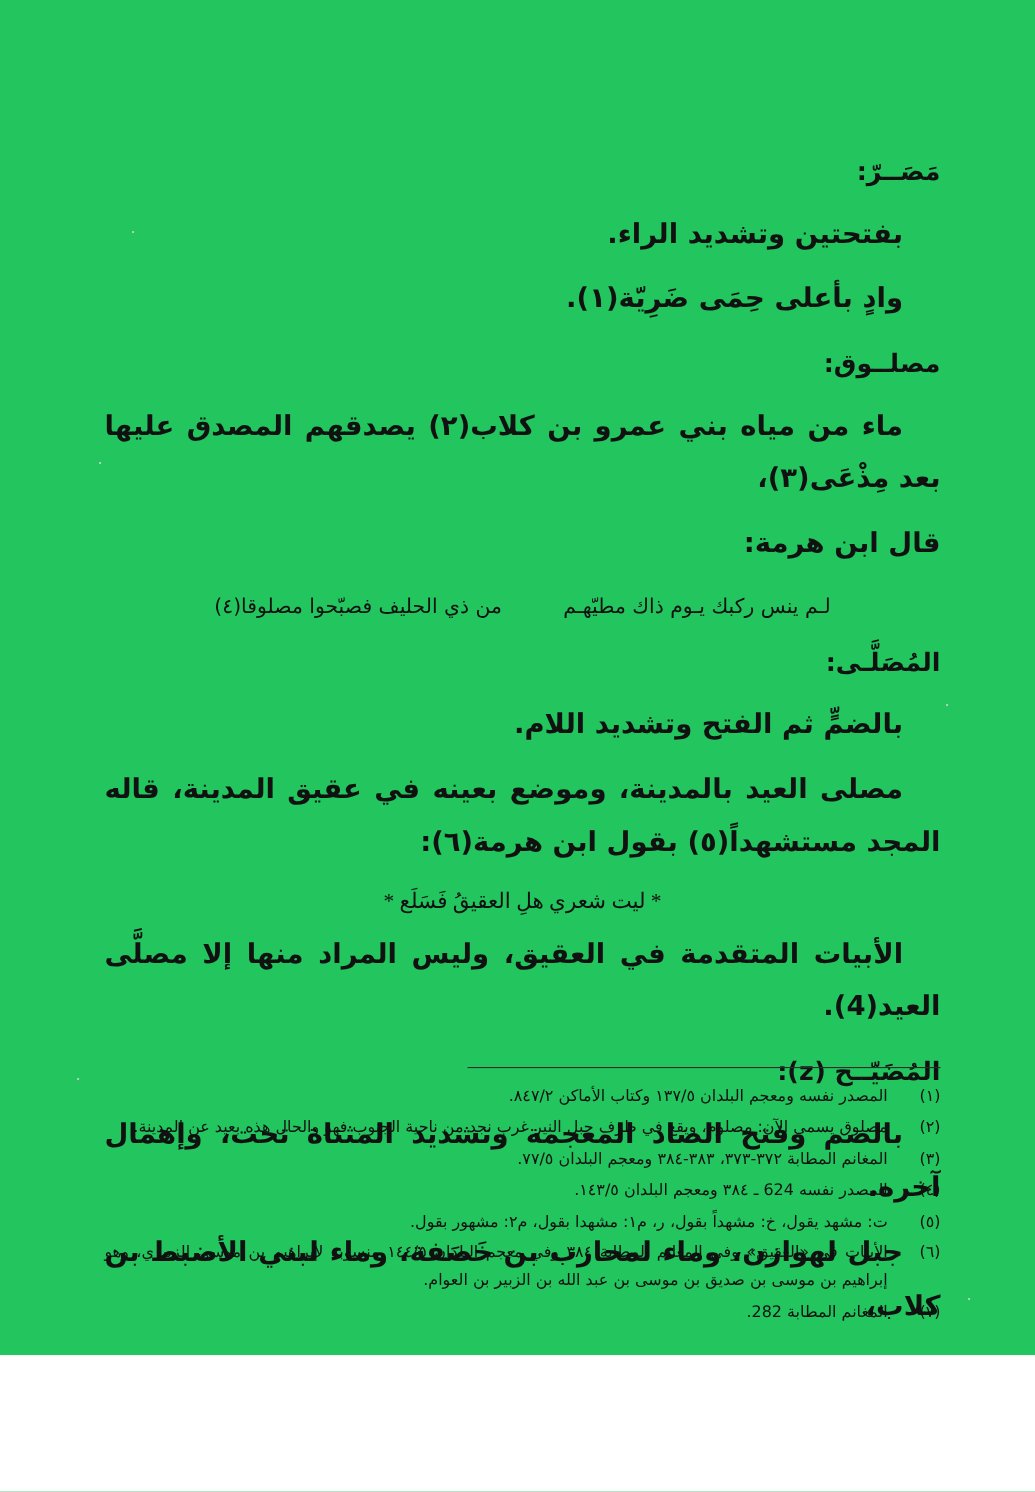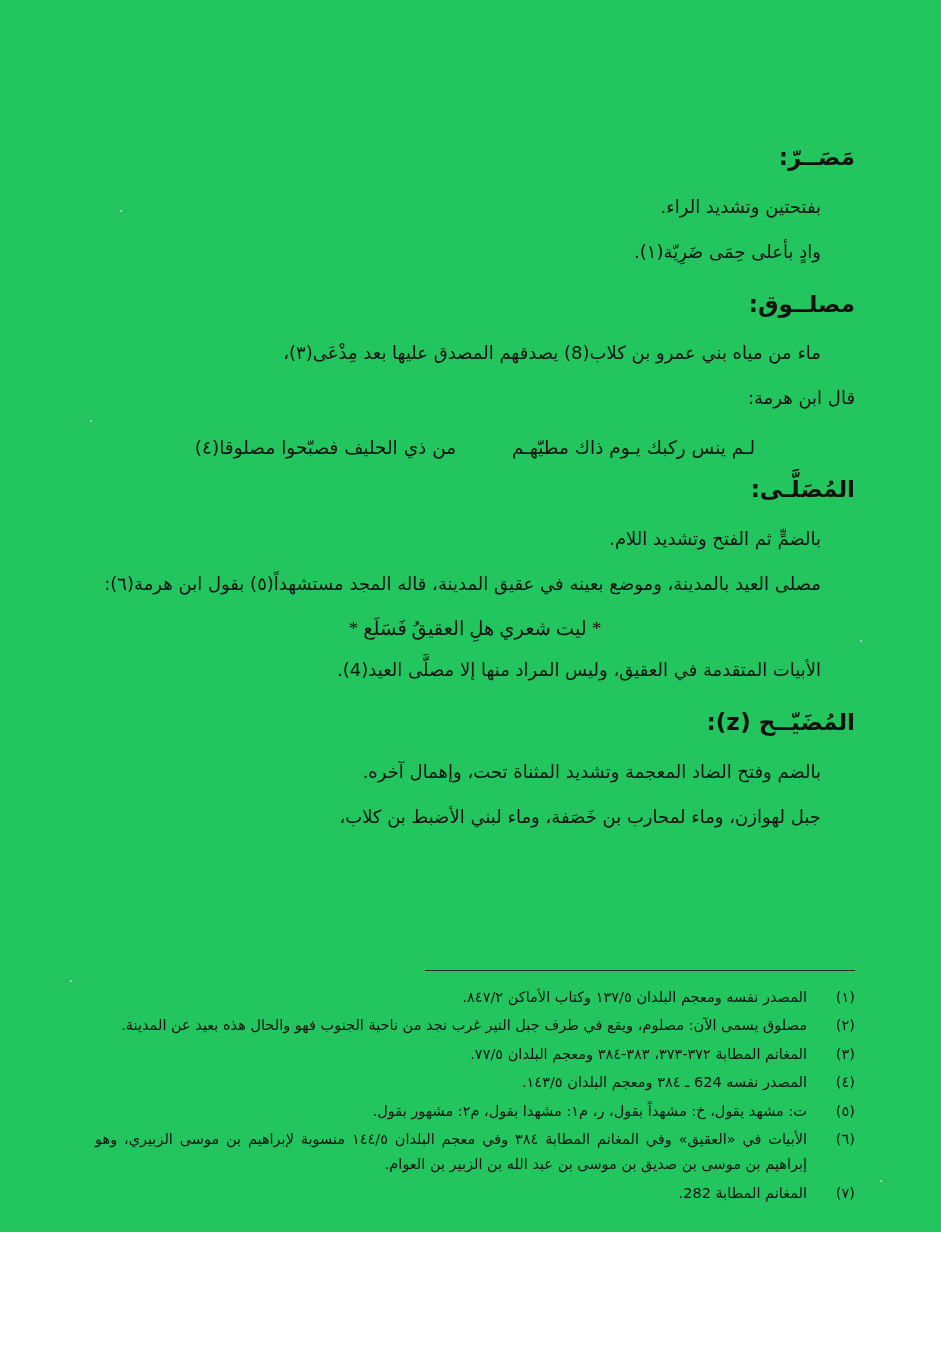--- a/index.html
+++ b/index.html
@@ -29,32 +29,33 @@
     text-align: right;
   }
   .entry-head {
     font-size: 23px;
     font-weight: 700;
     letter-spacing: 0.5px;
     margin: 0 0 14px 0;
     line-height: 1.5;
   }
   .body-line {
-    font-size: 18px;
+    font-size: 25px;
     line-height: 1.95;
     margin: 0 0 10px 0;
     text-align: justify;
+    font-weight: bold;
   }
   .indent {
     text-indent: 34px;
   }
   .verse {
     font-size: 18.5px;
     line-height: 2;
-    margin: 14px 0 6px 0;
+    margin: 14px 0 16px 0;
     text-align: center;
     letter-spacing: 1.2px;
   }
   .verse .hemistich-gap {
     display: inline-block;
     width: 44px;
   }
   .poem-single {
     font-size: 19.5px;
     text-align: center;
@@ -124,21 +125,21 @@
     <div>
       <div class="entry-head">مَصَــرّ:</div>
       <div class="body-line indent">بفتحتين وتشديد الراء.</div>
       <div class="body-line indent">وادٍ بأعلى حِمَى ضَرِيّة(١).</div>
     </div>
 
     <div class="block-gap"></div>
 
     <div>
       <div class="entry-head">مصلــوق:</div>
-      <div class="body-line indent">ماء من مياه بني عمرو بن كلاب(8) يصدقهم المصدق عليها بعد مِذْعَى(٣)،</div>
+      <div class="body-line indent">ماء من مياه بني عمرو بن كلاب(٢) يصدقهم المصدق عليها بعد مِذْعَى(٣)،</div>
       <div class="body-line">قال ابن هرمة:</div>
       <div class="verse">
         <span>لـم ينس ركبك يـوم ذاك مطيّهـم</span>
         <span class="hemistich-gap"></span>
         <span>من ذي الحليف فصبّحوا مصلوقا(٤)</span>
       </div>
     </div>
 
     <div>
       <div class="entry-head">المُصَلَّـى:</div>

